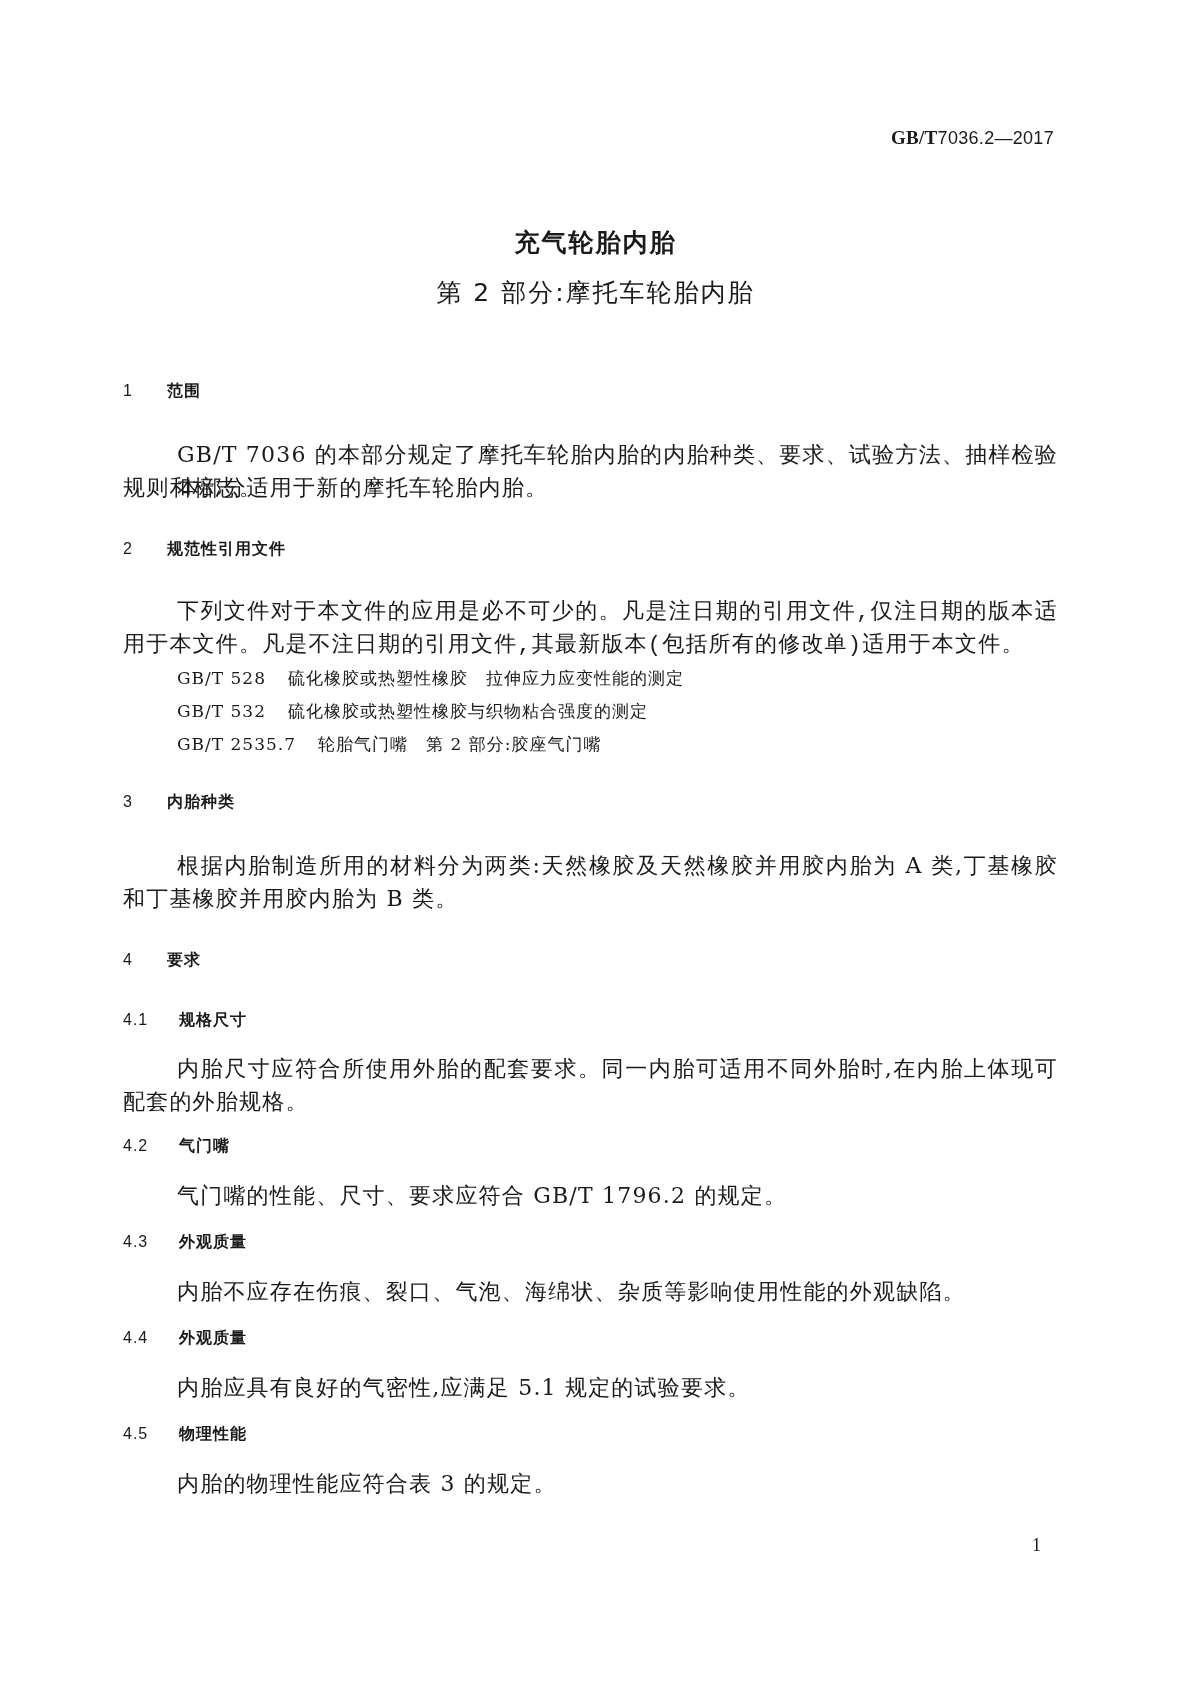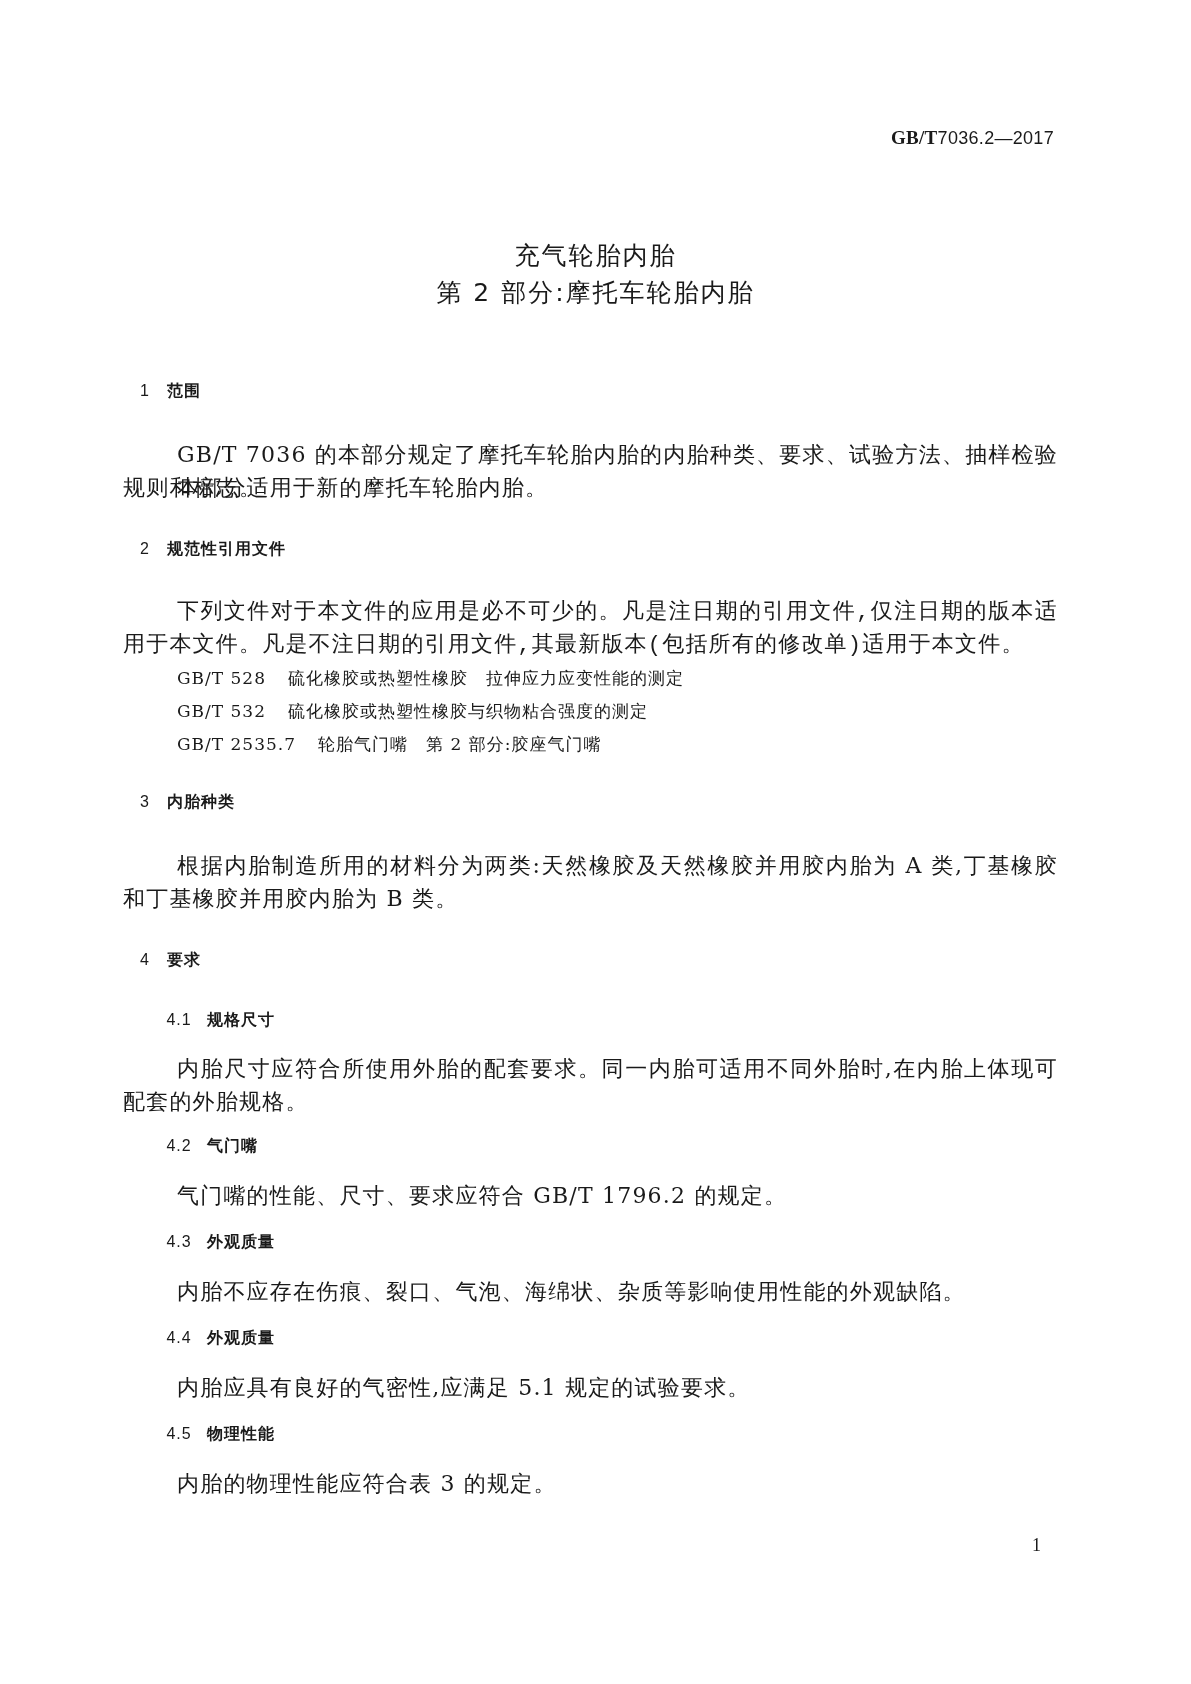--- a/index.html
+++ b/index.html
@@ -33,38 +33,37 @@
     }
     .title {
       left: 0;
       width: 1191px;
       text-align: center;
       font-family: "DejaVu Sans", "Liberation Sans", sans-serif;
       font-size: 25px;
       letter-spacing: 2px;
       white-space: nowrap;
     }
-    .title1 { top: 239px; }
+    .title1 { top: 226px; font-weight: bold; }
     .title2 { top: 276px; }
     .heading {
       left: 123px;
       font-family: "DejaVu Sans", "Liberation Sans", sans-serif;
       font-weight: bold;
       font-size: 16px;
       white-space: nowrap;
       letter-spacing: 1px;
-      text-align: center;
     }
     .heading .hnum {
       display: inline-block;
       font-weight: normal;
       font-family: "Liberation Sans", "DejaVu Sans", sans-serif;
     }
     .heading.lvl1 .hnum { width: 44px; }
-    .heading.lvl2 .hnum { width: 56px; margin-left: 28px; }
+    .heading.lvl2 .hnum { width: 56px; }
     .para {
       left: 123px;
       width: 935px;
       font-family: "DejaVu Serif", "Liberation Serif", serif;
       font-size: 22px;
       line-height: 33px;
       letter-spacing: 1.2px;
       text-align: justify;
       text-indent: 54px;
     }

